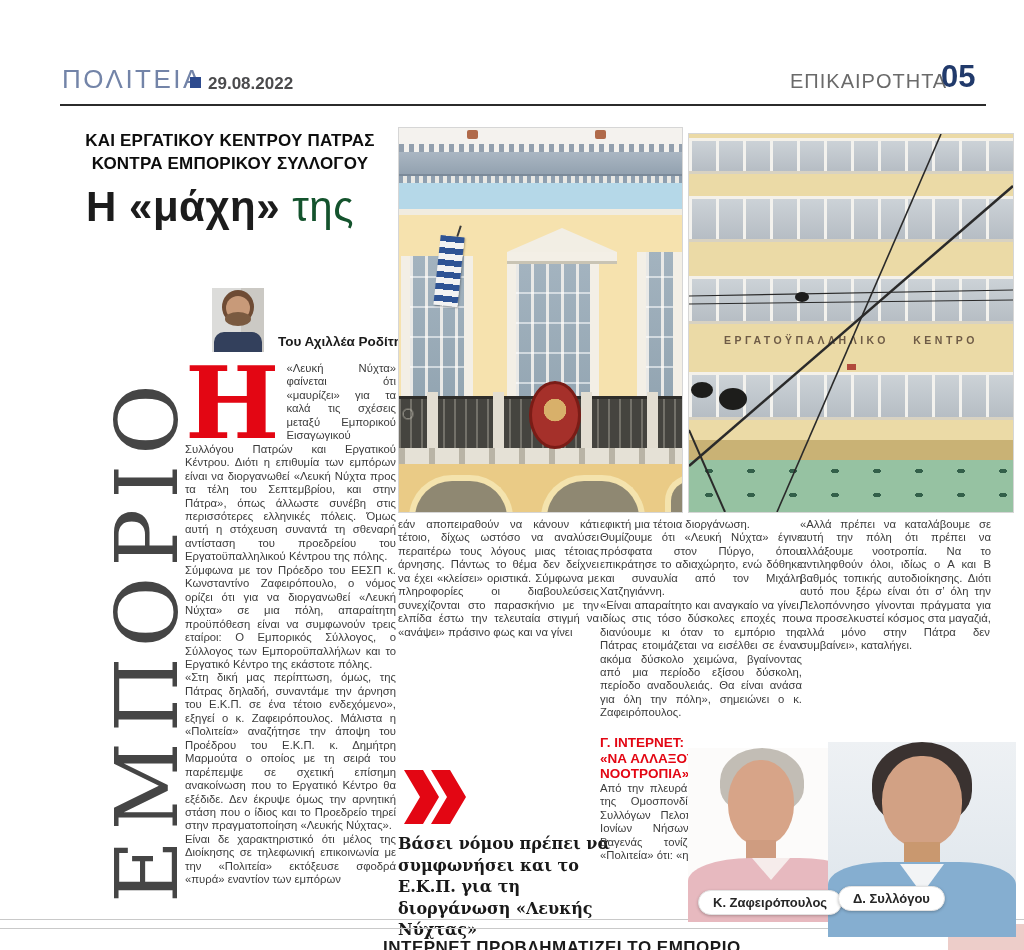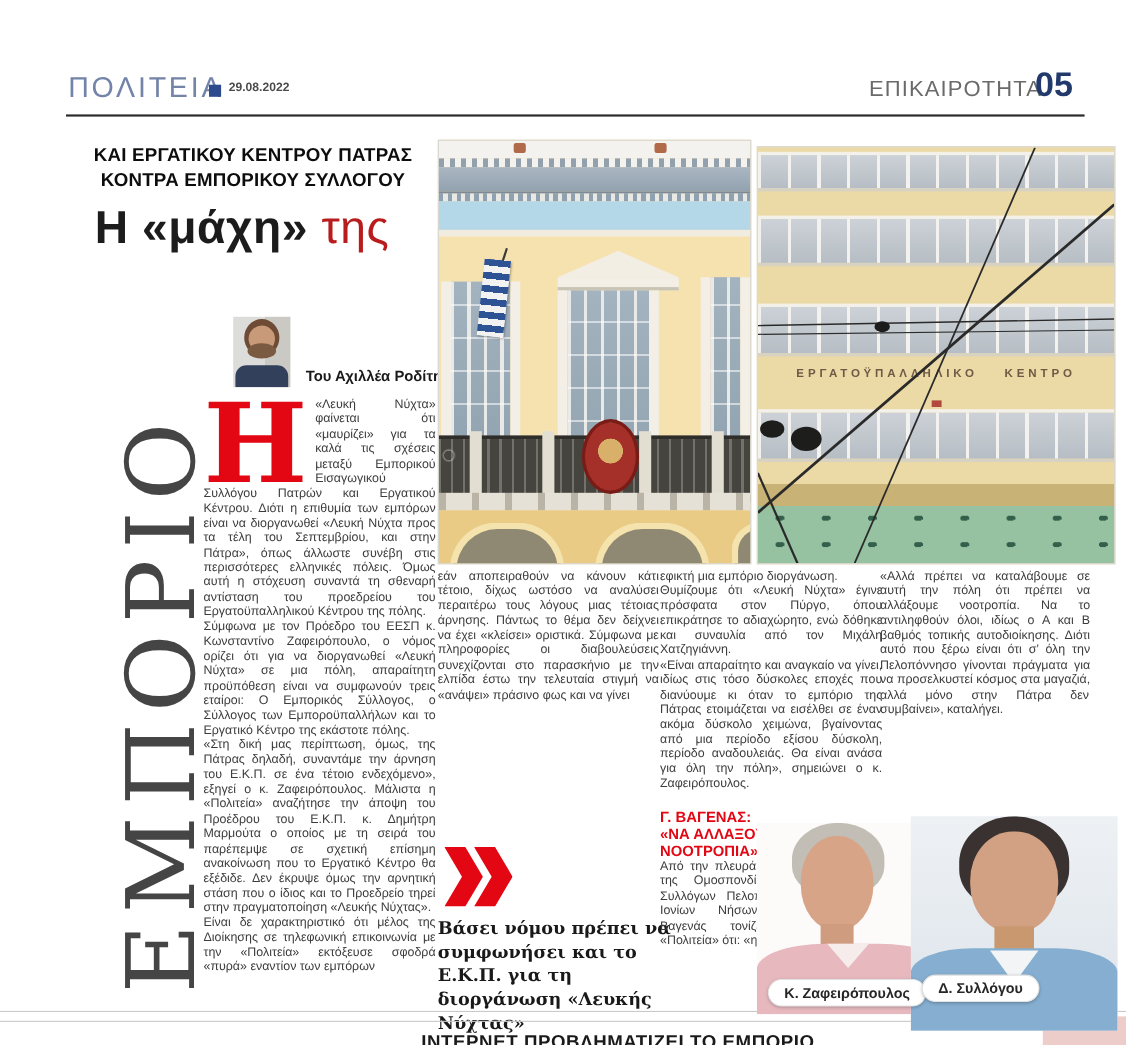--- a/index.html
+++ b/index.html
@@ -1,31 +1,31 @@
 <!DOCTYPE html>
 <html><head>
 <meta charset="utf-8">
 <style>
   html,body{margin:0;padding:0;background:#e8e8e8;}
   #page{position:relative;width:1024px;height:950px;background:#ffffff;overflow:hidden;
         font-family:"Liberation Sans",sans-serif;color:#3d3d3d;margin:0 auto;}
   
   .brand{position:absolute;left:62px;top:64px;font-size:26px;letter-spacing:2.5px;color:#7384a8;font-weight:400;}
   .date-square{position:absolute;left:190px;top:77px;width:11px;height:11px;background:#2d4a8e;}
-  .date{position:absolute;left:208px;top:74px;font-size:11px;font-weight:700;color:#4b4b4d;}
+  .date{position:absolute;left:208px;top:74px;font-size:17px;font-weight:700;color:#4b4b4d;}
   .section{position:absolute;left:790px;top:70px;width:138px;text-align:right;font-size:20px;letter-spacing:1px;color:#6a6a6a;}
   .pagenum{position:absolute;left:941px;top:59px;font-size:31px;font-weight:800;color:#213a6b;text-align:right;}
   .head-rule{position:absolute;left:60px;top:104px;width:926px;height:2px;background:#2b2b2b;}
   
   .kicker{position:absolute;left:58px;top:129px;width:344px;text-align:center;
           font-size:17px;line-height:23px;font-weight:800;color:#0d0d0d;letter-spacing:.2px;}
   .headline{position:absolute;left:28px;top:180px;width:384px;text-align:center;color:#1c1c1c;
             font-size:42px;line-height:54px;letter-spacing:.5px;}
   .headline .hl-bold{font-weight:800;margin-top:48px;}
-  .headline .hl-light{font-weight:400;color:#b91c1c;}
+  .headline .hl-light{font-weight:400;color:#14532d;}
   .author-photo{position:absolute;left:212px;top:288px;width:52px;height:64px;overflow:hidden;
                 background:linear-gradient(90deg,#dcdcda 0 55%,#cbc9c4 55%);}
   .ap-hair{position:absolute;left:10px;top:2px;width:32px;height:34px;border-radius:50%;background:#6e4b34;}
   .ap-face{position:absolute;left:14px;top:8px;width:24px;height:24px;border-radius:50%;background:#c89a79;}
   .ap-beard{position:absolute;left:13px;top:24px;width:26px;height:14px;border-radius:50%;background:#7a5a40;}
   .ap-shirt{position:absolute;left:2px;top:44px;width:48px;height:20px;border-radius:10px 10px 0 0;background:#33405c;}
   .byline{position:absolute;left:278px;top:334px;width:130px;font-size:13.5px;font-weight:700;color:#1a1a1a;}
   
   .vertical-section{position:absolute;left:97px;top:903px;transform:rotate(-90deg);transform-origin:0 0;
                     font-family:"DejaVu Serif",serif;font-size:86px;letter-spacing:10px;color:#454545;white-space:nowrap;}
@@ -216,27 +216,27 @@
 
   <div class="pq-chevrons">
     <svg width="62" height="54" viewBox="0 0 62 54">
       <polygon points="0,0 19,0 35,27 19,54 0,54 16,27" fill="#e30613"></polygon>
       <polygon points="27,0 46,0 62,27 46,54 27,54 43,27" fill="#e30613"></polygon>
     </svg>
   </div>
   <div class="pull-quote">Βάσει νόμου πρέπει να συμφωνήσει και το Ε.Κ.Π. για τη διοργάνωση «Λευκής Νύχτας»</div>
 
   <div class="bodycol col3">
-    <p>εφικτή μια εμπόριο διοργάνωση.</p>
+    <p>εφικτή μια τέτοια διοργάνωση.</p>
     <p>Θυμίζουμε ότι «Λευκή Νύχτα» έγινε πρόσφατα στον Πύργο, όπου επικράτησε το αδιαχώρητο, ενώ δόθηκε και συναυλία από τον Μιχάλη Χατζηγιάννη.</p>
     <p>«Είναι απαραίτητο και αναγκαίο να γίνει, ιδίως στις τόσο δύσκολες εποχές που διανύουμε κι όταν το εμπόριο της Πάτρας ετοιμάζεται να εισέλθει σε έναν ακόμα δύσκολο χειμώνα, βγαίνοντας από μια περίοδο εξίσου δύσκολη, περίοδο αναδουλειάς. Θα είναι ανάσα για όλη την πόλη», σημειώνει ο κ. Ζαφειρόπουλος.</p>
   </div>
 
   <div class="subhead">
-    <div>Γ. ΒΑΓΕΝΑΣ:</div>
+    <div>Γ. ΙΝΤΕΡΝΕΤ:</div>
     <div>«ΝΑ ΑΛΛΑΞΟΥΜΕ ΝΟΟΤΡΟΠΙΑ»</div>
   </div>
 
   <div class="bodycol col3b">
     <div class="wrap-r3b"></div>
     <p>Από την πλευρά του, ο Πρόεδρος της Ομοσπονδίας Εμπορικών Συλλόγων Πελοποννήσου και Ιονίων Νήσων Γιώργος Βαγενάς τονίζει στην «Πολιτεία» ότι: «η άρ-</p>
   </div>
 
   <div class="bodycol col4">
     <div class="wrap-r4"></div>

